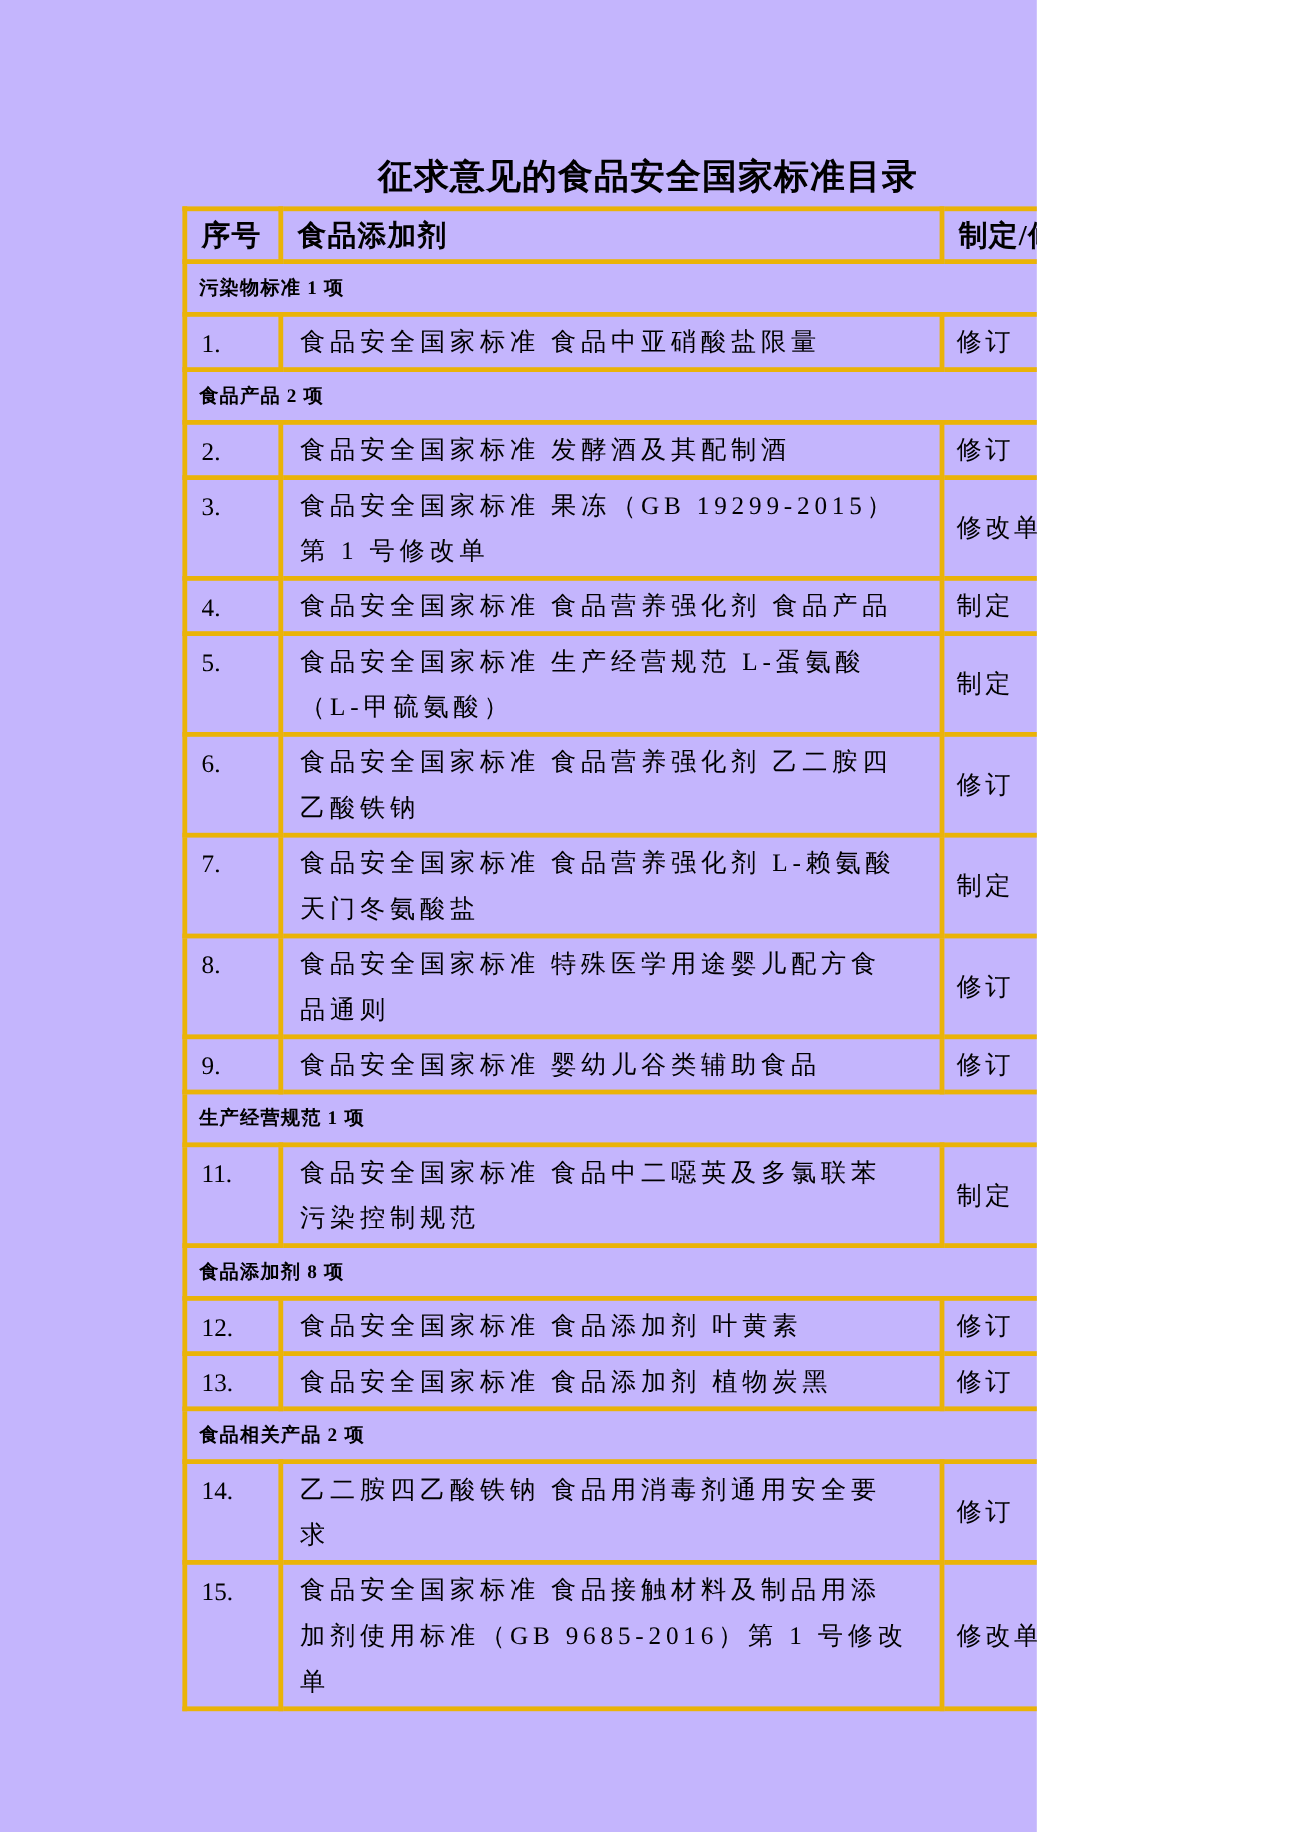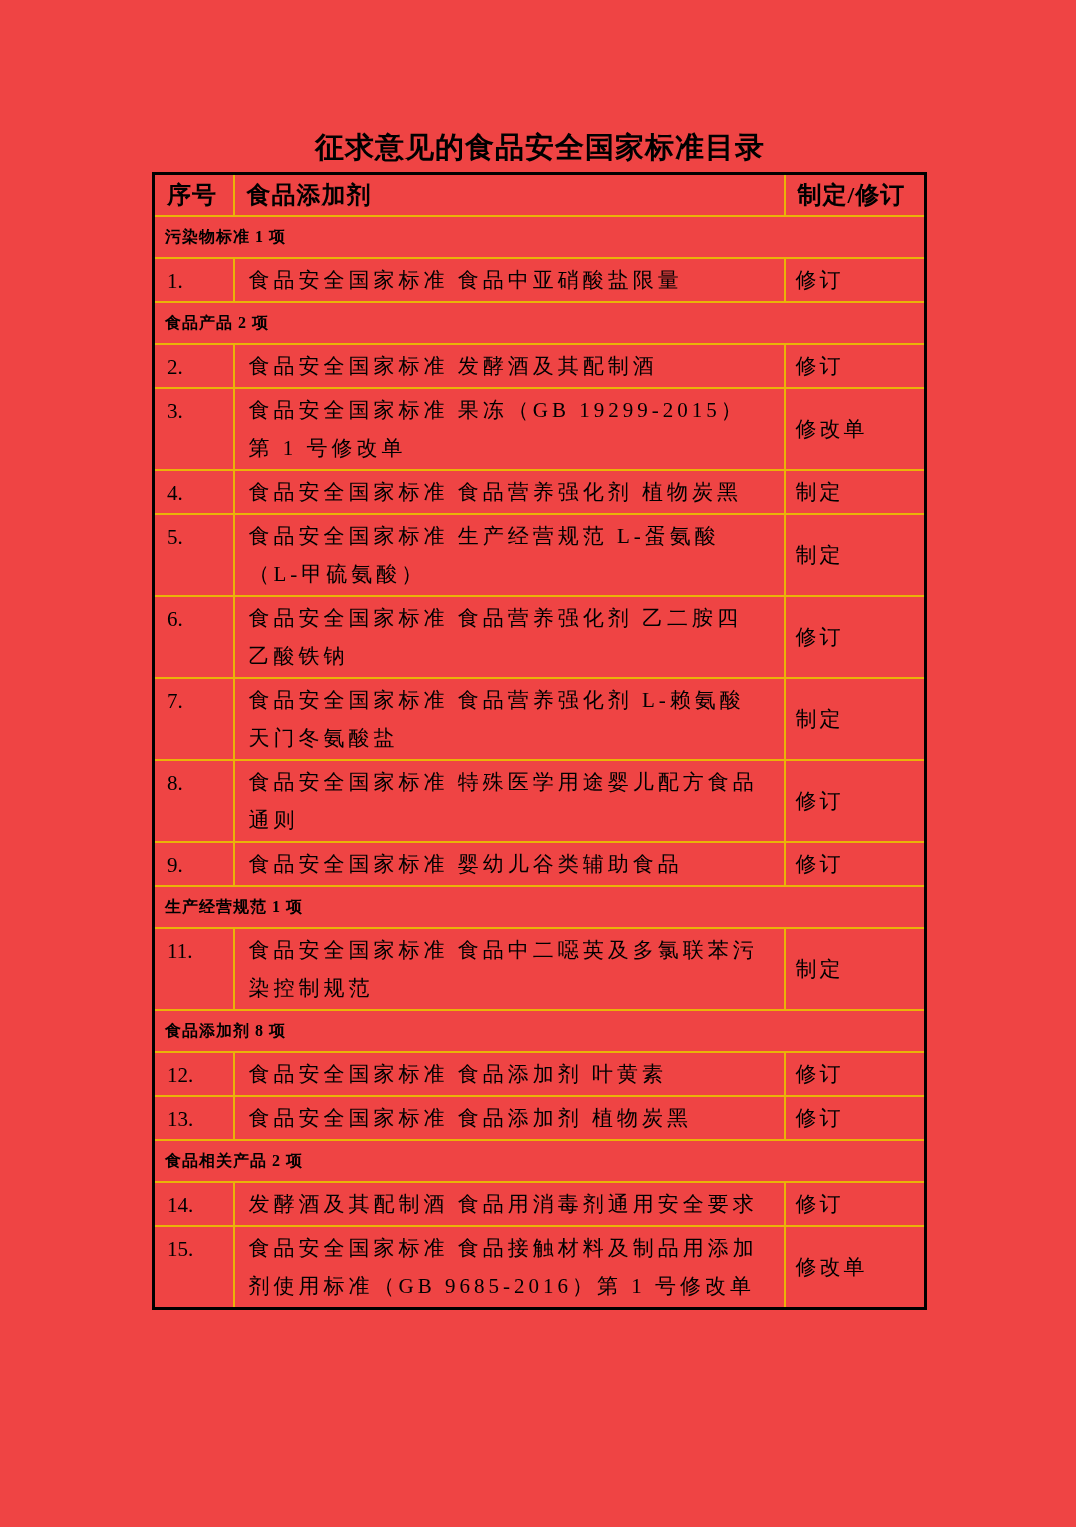--- a/index.html
+++ b/index.html
@@ -4,23 +4,23 @@
 <style>
   html, body {
     margin: 0;
     padding: 0;
     background: #ffffff;
     font-family: "Liberation Serif", "DejaVu Serif", serif;
     color: #000000;
   }
   .page {
     position: relative;
-    width: 1076px;
+    width: 864px;
     height: 1527px;
-    background: #ef4444;
+    background: #c4b5fd;
     overflow: hidden;
   }
   .doc-title {
     position: absolute;
     top: 128px;
     left: 0;
     width: 1080px;
     text-align: center;
     font-size: 29px;
     font-weight: bold;
@@ -34,21 +34,21 @@
     width: 772px;
     table-layout: fixed;
     border-collapse: collapse;
     border: 3px solid #000000;
   }
   .std-table col.c-no     { width: 80px; }
   .std-table col.c-name   { width: 551px; }
   .std-table col.c-action { width: 141px; }
   .std-table th,
   .std-table td {
-    border: 2px solid #eab308;
+    border: 4px solid #eab308;
     padding: 0;
     vertical-align: middle;
     text-align: left;
     overflow: hidden;
   }
   .std-table th {
     font-size: 24px;
     font-weight: bold;
     height: 40px;
     padding-left: 12px;
@@ -119,21 +119,21 @@
           <td class="name-cell">食品安全国家标准 发酵酒及其配制酒</td>
           <td class="action-cell">修订</td>
         </tr>
         <tr class="standard-row">
           <td class="num-cell">3.</td>
           <td class="name-cell">食品安全国家标准 果冻（GB 19299-2015）第 1 号修改单</td>
           <td class="action-cell">修改单</td>
         </tr>
         <tr class="standard-row">
           <td class="num-cell">4.</td>
-          <td class="name-cell">食品安全国家标准 食品营养强化剂 植物炭黑</td>
+          <td class="name-cell">食品安全国家标准 食品营养强化剂 食品产品</td>
           <td class="action-cell">制定</td>
         </tr>
         <tr class="standard-row">
           <td class="num-cell">5.</td>
           <td class="name-cell">食品安全国家标准 生产经营规范 L-蛋氨酸（L-甲硫氨酸）</td>
           <td class="action-cell">制定</td>
         </tr>
         <tr class="standard-row">
           <td class="num-cell">6.</td>
           <td class="name-cell">食品安全国家标准 食品营养强化剂 乙二胺四乙酸铁钠</td>
@@ -173,21 +173,21 @@
         <tr class="standard-row">
           <td class="num-cell">13.</td>
           <td class="name-cell">食品安全国家标准 食品添加剂 植物炭黑</td>
           <td class="action-cell">修订</td>
         </tr>
         <tr>
           <td colspan="3" class="section-cell">食品相关产品 2 项</td>
         </tr>
         <tr class="standard-row">
           <td class="num-cell">14.</td>
-          <td class="name-cell">发酵酒及其配制酒 食品用消毒剂通用安全要求</td>
+          <td class="name-cell">乙二胺四乙酸铁钠 食品用消毒剂通用安全要求</td>
           <td class="action-cell">修订</td>
         </tr>
         <tr class="standard-row">
           <td class="num-cell">15.</td>
           <td class="name-cell">食品安全国家标准 食品接触材料及制品用添加剂使用标准（GB 9685-2016）第 1 号修改单</td>
           <td class="action-cell">修改单</td>
         </tr>
       </tbody>
   </table>
 

